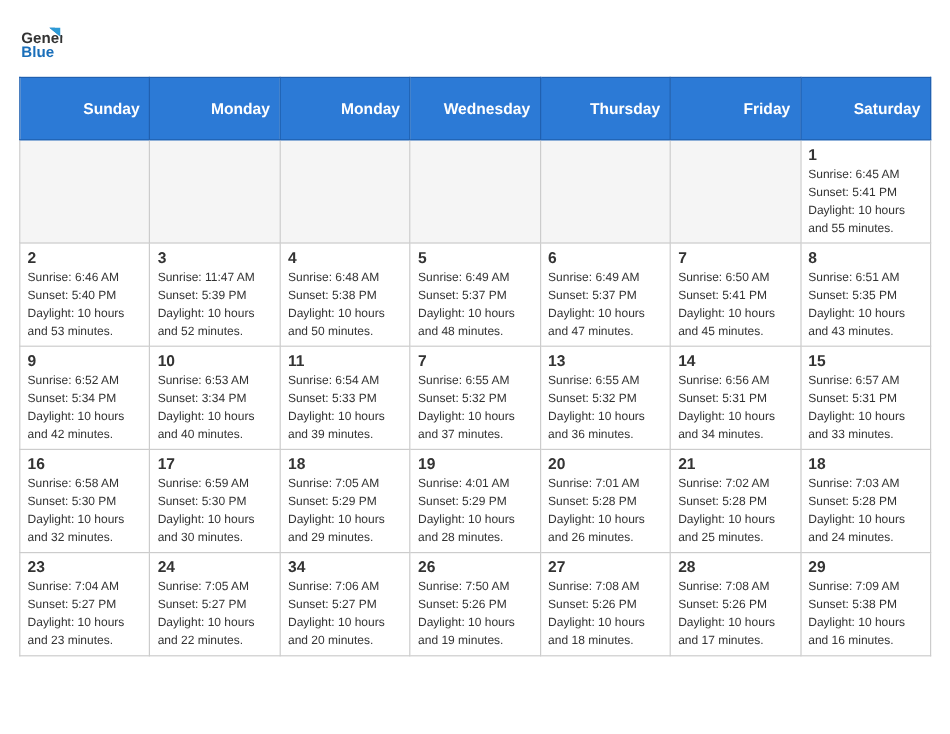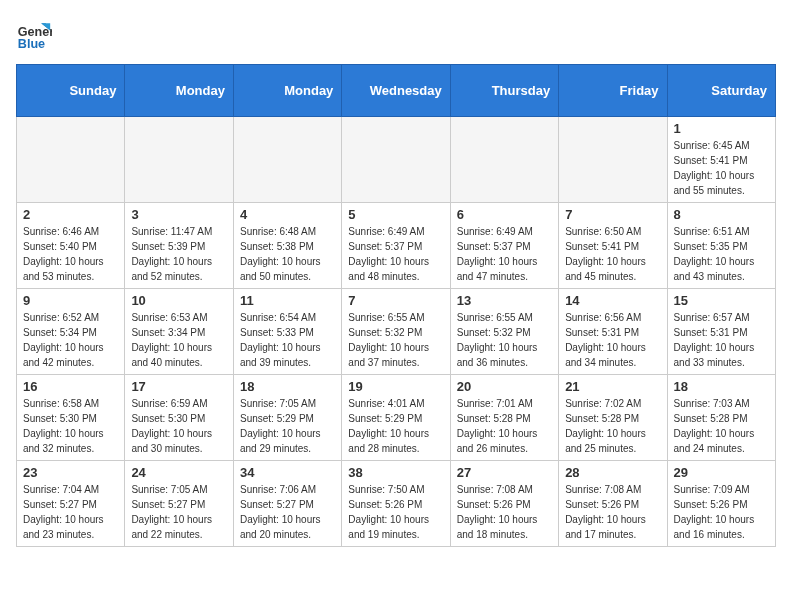--- a/index.html
+++ b/index.html
@@ -298,21 +298,21 @@
 and 22 minutes.</div>
         </td>
         <td>
           <span class="day-number">34</span>
           <div class="day-info">Sunrise: 7:06 AM
 Sunset: 5:27 PM
 Daylight: 10 hours
 and 20 minutes.</div>
         </td>
         <td>
-          <span class="day-number">38</span>
+          <span class="day-number">26</span>
           <div class="day-info">Sunrise: 7:50 AM
 Sunset: 5:26 PM
 Daylight: 10 hours
 and 19 minutes.</div>
         </td>
         <td>
           <span class="day-number">27</span>
           <div class="day-info">Sunrise: 7:08 AM
 Sunset: 5:26 PM
 Daylight: 10 hours
@@ -321,19 +321,19 @@
         <td>
           <span class="day-number">28</span>
           <div class="day-info">Sunrise: 7:08 AM
 Sunset: 5:26 PM
 Daylight: 10 hours
 and 17 minutes.</div>
         </td>
         <td>
           <span class="day-number">29</span>
           <div class="day-info">Sunrise: 7:09 AM
-Sunset: 5:26 PM
+Sunset: 5:38 PM
 Daylight: 10 hours
 and 16 minutes.</div>
         </td>
       </tr>
     </tbody>
 </table>
 
 </body></html>

